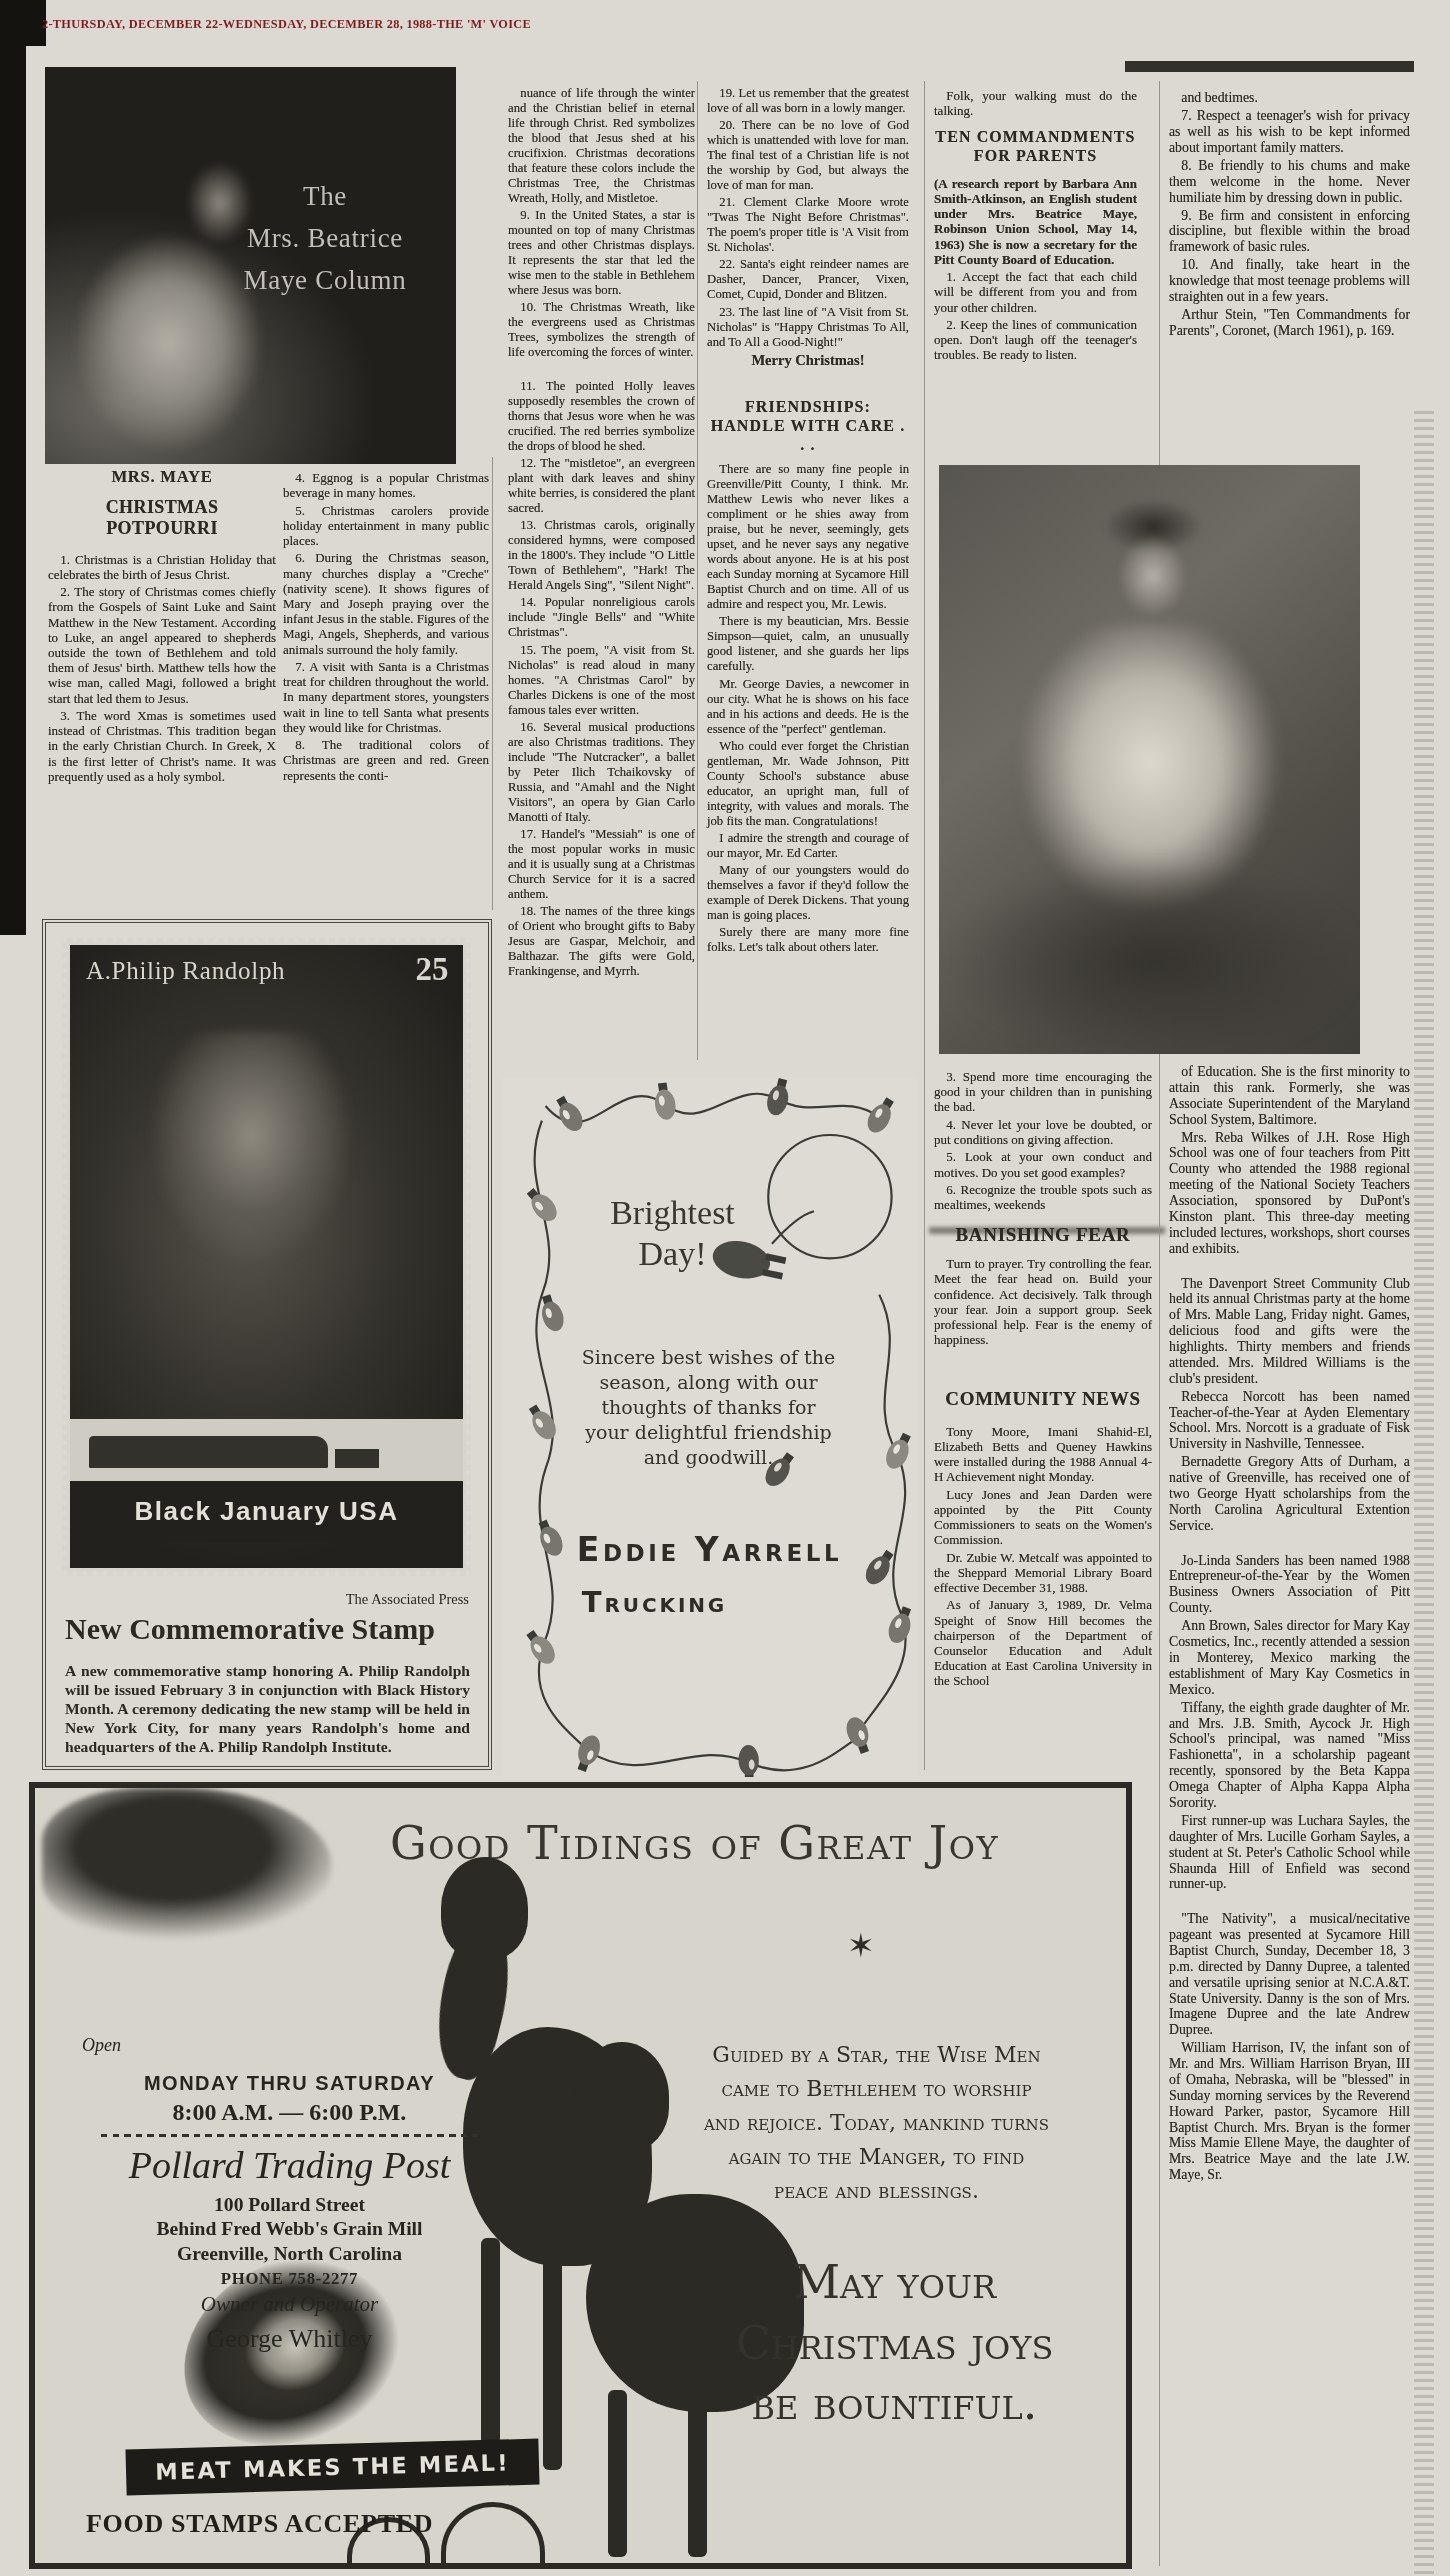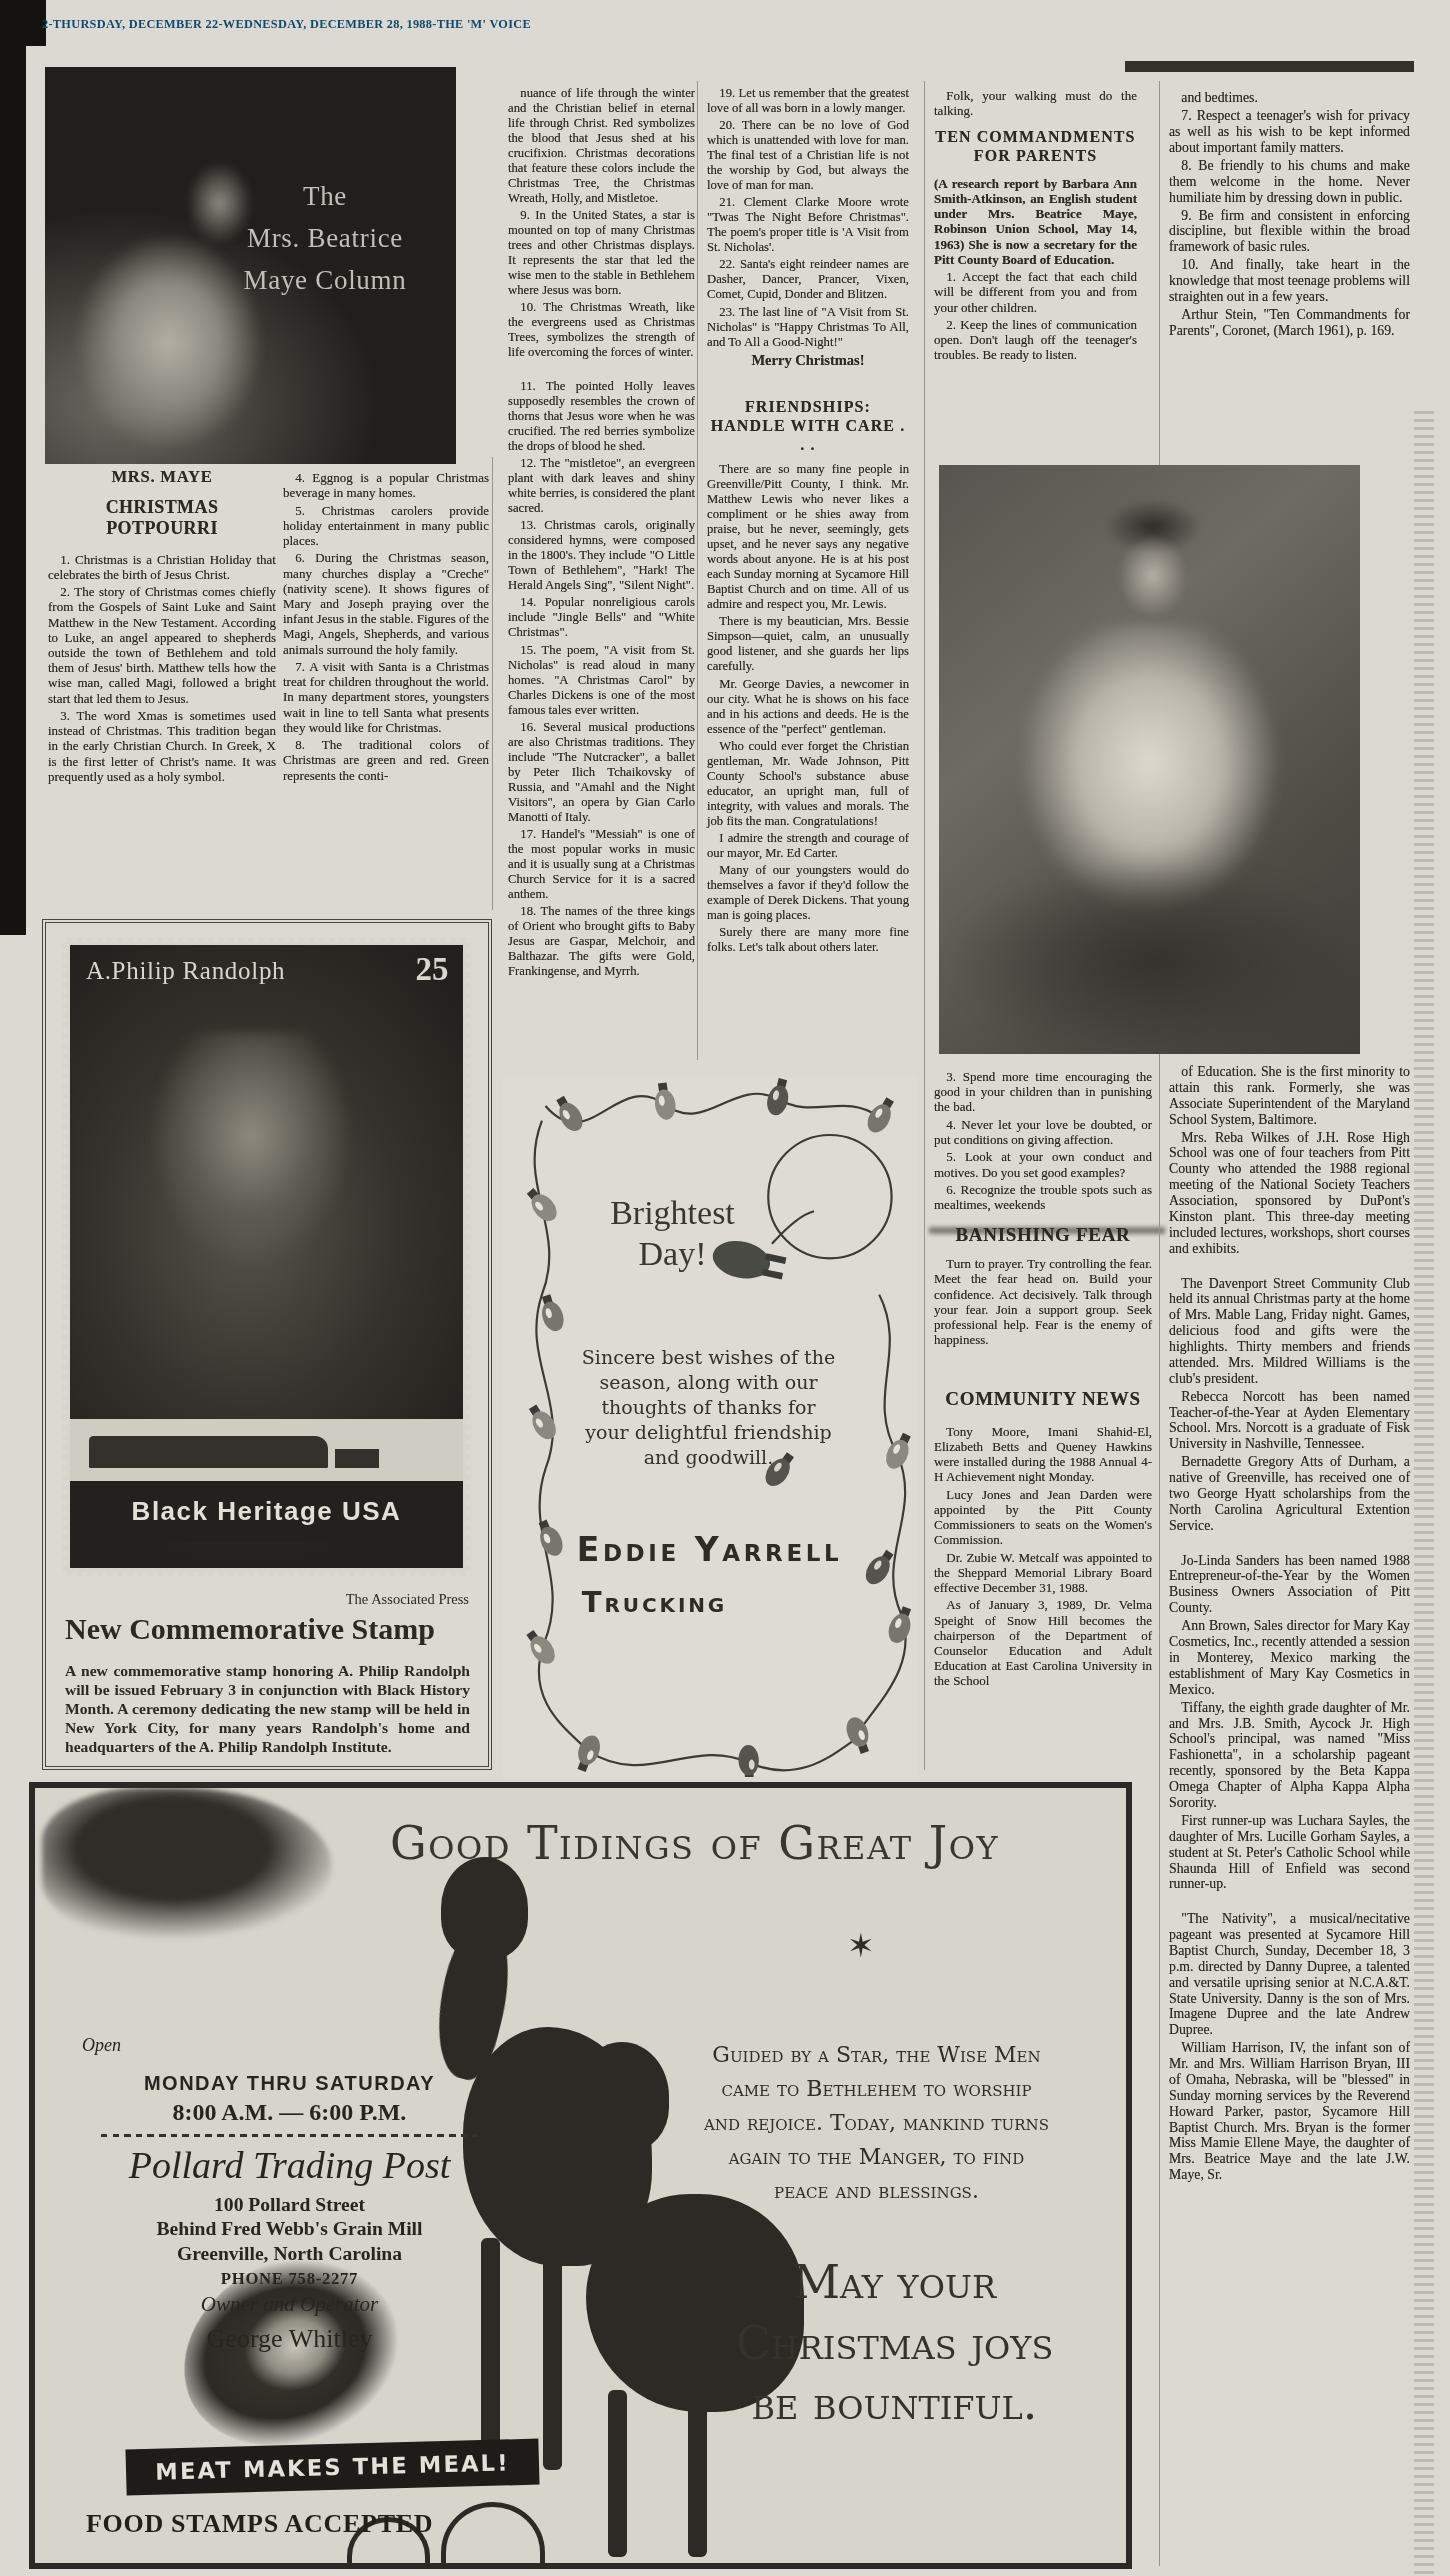--- a/index.html
+++ b/index.html
@@ -17,21 +17,21 @@
   .f175{font-size:12.7px;line-height:1.18;}
   .f19{font-size:13.8px;line-height:1.15;}
   .gap{margin-top:19px;}
   .head-c{ text-align:center;font-weight:bold;text-indent:0;}
   .kicker{font-size:16.7px;letter-spacing:0.7px;margin:0 0 10px 0;}
   .art-title{font-size:18px;letter-spacing:0.4px;margin:0 0 13px 0;}
   .sec-head{font-size:16px;letter-spacing:1.1px;margin:10px 0 7.3px 0;}
   .big-head{font-size:19px;letter-spacing:0.7px;margin:11.6px 0 8.7px 0;}
   .center-line{text-align:center;font-weight:bold;font-size:14.5px;margin-top:2.9px;}
   
-  .pg-header{position:absolute;left:42px;top:17.4px;font-weight:bold;font-size:12.3px;letter-spacing:0.3px;color:#0c4a6e;}
+  .pg-header{position:absolute;left:42px;top:17.4px;font-weight:bold;font-size:12.3px;letter-spacing:0.3px;color:#7f1d1d;}
   
   .maye-photo{position:absolute;left:45px;top:67px;width:403px;height:397px;background:
      radial-gradient(90% 70% at 18% 85%,#6b6962 0%,#3a3833 45%,#211f1c 70%),#201e1b;overflow:hidden;padding-left:8px;}
   .maye-blob{position:absolute;left:29px;top:167px;width:189px;height:218px;background:radial-gradient(50% 50% at 50% 50%,#b3afa5 0%,#8b887f 55%,rgba(60,58,52,0) 100%);filter:blur(4.4px);}
   .maye-head{position:absolute;left:131px;top:87px;width:87px;height:109px;background:radial-gradient(50% 50% at 50% 45%,#8f8b81 0%,rgba(40,38,34,0) 75%);filter:blur(3.6px);}
   .maye-caption{position:absolute;right:22px;top:109px;width:218px;text-align:center;color:#c2bfb8;
      font-size:27px;line-height:1.55;letter-spacing:0.7px;}
   
   .comm-photo{position:absolute;left:939px;top:465px;width:421px;height:589px;
      background:linear-gradient(140deg,#57554f 0%,#6e6b64 35%,#504d47 70%,#3f3d38 100%);overflow:hidden;}
@@ -250,21 +250,21 @@
   <div class="stamp-box">
     <div class="stamp">
       <div class="stamp-inner">
         <div class="stamp-name">A.Philip Randolph</div>
         <div class="stamp-denom">25</div>
         <div class="stamp-face"></div>
         <div class="stamp-trainband">
           <div class="train"></div>
         </div>
         <div class="stamp-seriesband">
-          <span class="stamp-series">Black Heritage USA</span>
+          <span class="stamp-series">Black January USA</span>
         </div>
       </div>
     </div>
     <div class="stamp-credit">The Associated Press</div>
     <div class="stamp-headline">New Commemorative Stamp</div>
     <div class="stamp-body">A new commemorative stamp honoring A. Philip Randolph will be issued February 3 in conjunction with Black History Month. A ceremony dedicating the new stamp will be held in New York City, for many years Randolph's home and headquarters of the A. Philip Randolph Institute.</div>
   </div>
 
   <div class="yarrell">
     <svg class="y-lights" width="415" height="700" viewBox="0 0 572 965">

